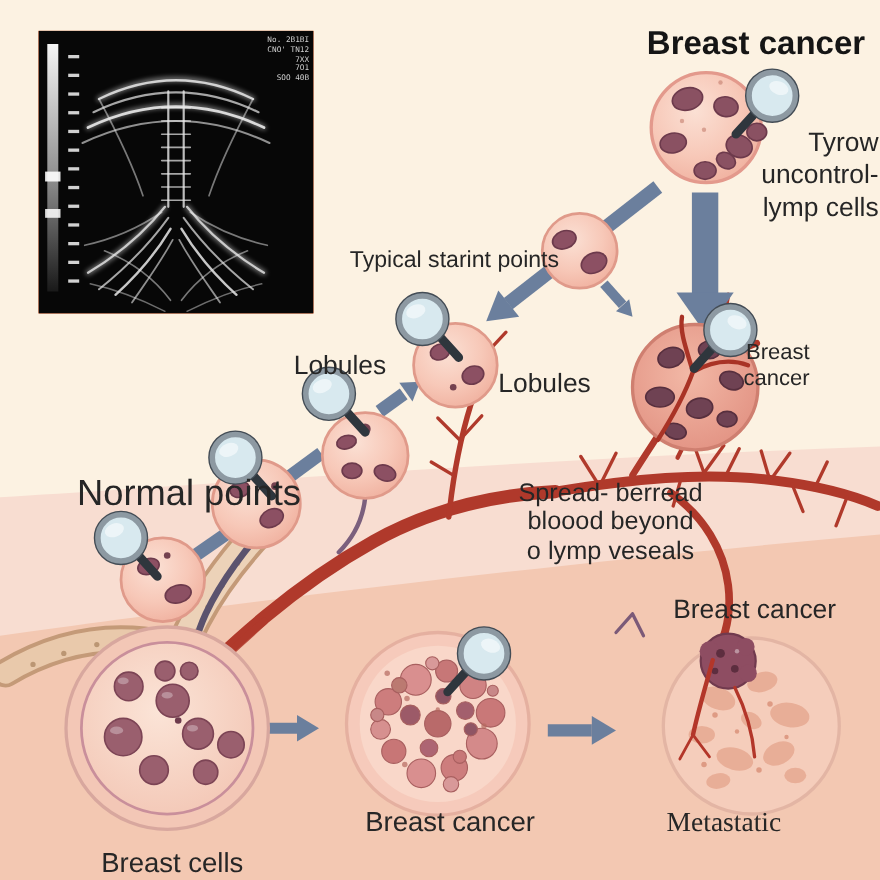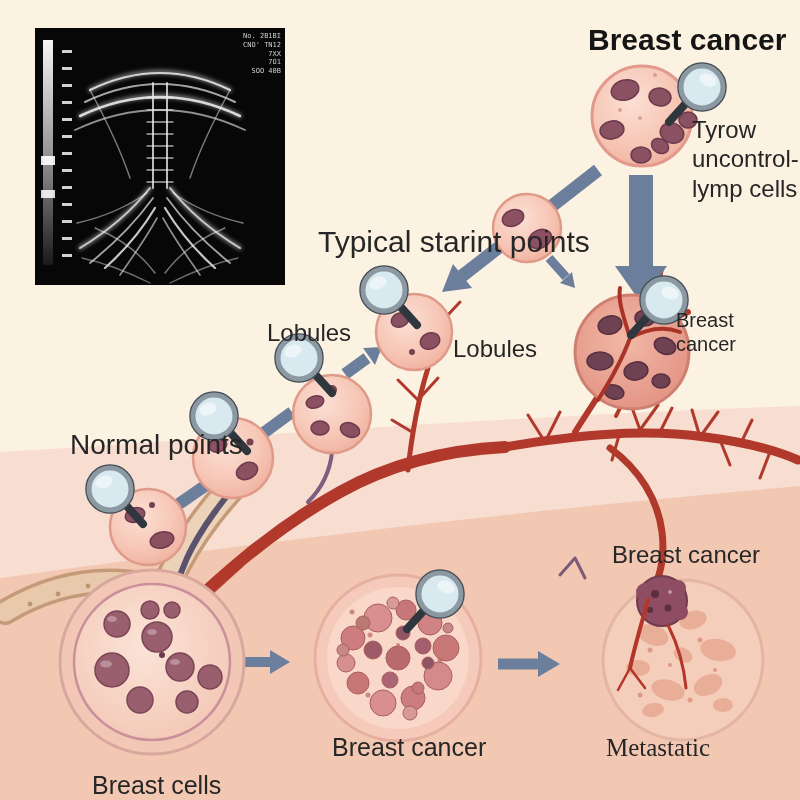--- a/index.html
+++ b/index.html
@@ -1,19 +1,19 @@
 <!DOCTYPE html>
 <html><head>
 <meta charset="utf-8">
 <style>
   html,body{margin:0;padding:0;}
   .stage{position:relative;width:800px;height:800px;overflow:hidden;background:#fcf2e2;
          font-family:"Liberation Sans",sans-serif;}
   .art{position:absolute;left:0;top:0;}
-  .lbl{position:absolute;color:#262626;white-space:pre-line;line-height:1.22;}
+  .lbl{position:absolute;color:#262626;white-space:pre-line;line-height:1.22;text-align:right;}
   .title{font-weight:700;font-size:30px;color:#151515;}
   .inset{position:absolute;left:35px;top:28px;width:250px;height:257px;background:#c2410c;}
   .inset-meta{position:absolute;right:4px;top:4px;text-align:right;color:#cfcfcf;
               font-family:"DejaVu Sans Mono",monospace;font-size:7px;line-height:1.25;}
 </style>
 </head>
 <body>
 
 <div class="stage">
 
@@ -347,24 +347,27 @@
     <div>7XX</div>
     <div>7O1</div>
     <div>SOO 40B</div>
   </div>
 </div>
 
 <div class="lbl title" style="left:588px;top:22px;">Breast cancer</div>
 <div class="lbl" style="left:692px;top:115px;font-size:24px;">Tyrow
 uncontrol-
 lymp cells</div>
-<div class="lbl" style="left:318px;top:224px;font-size:30px;">Typical starint points</div>
+<div class="lbl" style="left:318px;top:224px;font-size:21px;">Typical starint points</div>
 <div class="lbl" style="left:267px;top:318px;font-size:24px;">Lobules</div>
 <div class="lbl" style="left:453px;top:334px;font-size:24px;">Lobules</div>
-<div class="lbl" style="left:70px;top:428px;font-size:28px;">Normal points</div>
+<div class="lbl" style="left:70px;top:428px;font-size:33px;">Normal points</div>
 <div class="lbl" style="left:676px;top:308px;font-size:20px;">Breast
 cancer</div>
+<div class="lbl" style="left:468px;top:434px;width:174px;text-align:center;font-size:23px;line-height:1.15;">Spread- berread
+bloood beyond
+o lymp veseals</div>
 <div class="lbl" style="left:612px;top:540px;font-size:24px;">Breast cancer</div>
 <div class="lbl" style="left:92px;top:770px;font-size:25px;">Breast cells</div>
 <div class="lbl" style="left:332px;top:732px;font-size:25px;">Breast cancer</div>
 <div class="lbl" style="left:606px;top:733px;font-size:25px;font-family:Liberation Serif, serif;">Metastatic</div>
 
 </div>
 
 </body></html>

